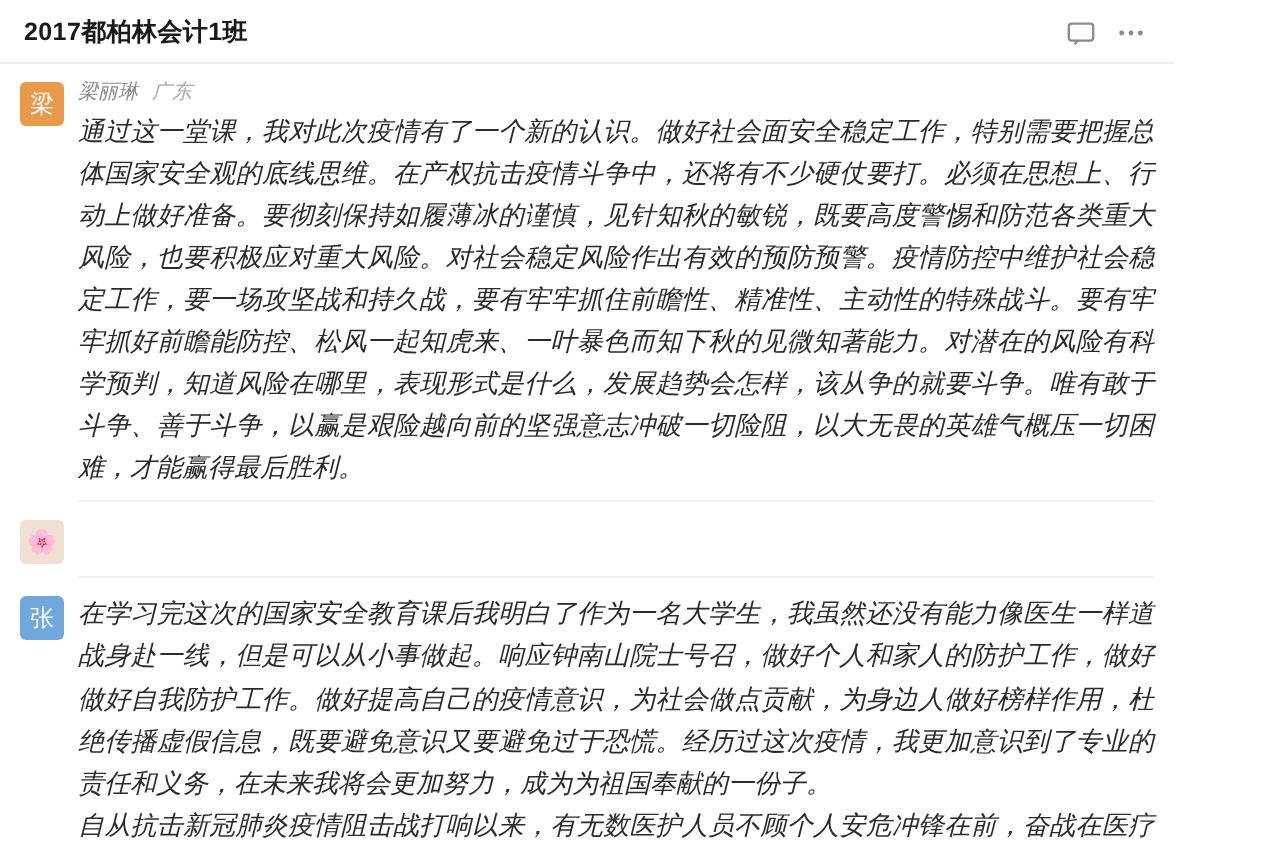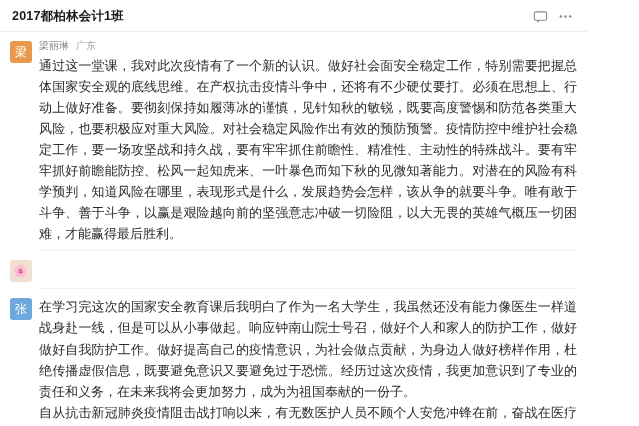--- a/index.html
+++ b/index.html
@@ -78,20 +78,21 @@
     overflow: hidden;
     position: relative;
   }
   .avatar .glyph {
     font-size: 12px;
     line-height: 1;
   }
   .post-body {
     flex: 1 1 auto;
     min-width: 0;
+    font-style: italic;
   }
   .post-meta {
     display: flex;
     align-items: baseline;
     gap: 7px;
     margin-bottom: 2px;
   }
   .post-author {
     font-size: 10px;
     color: #8c8c8c;

